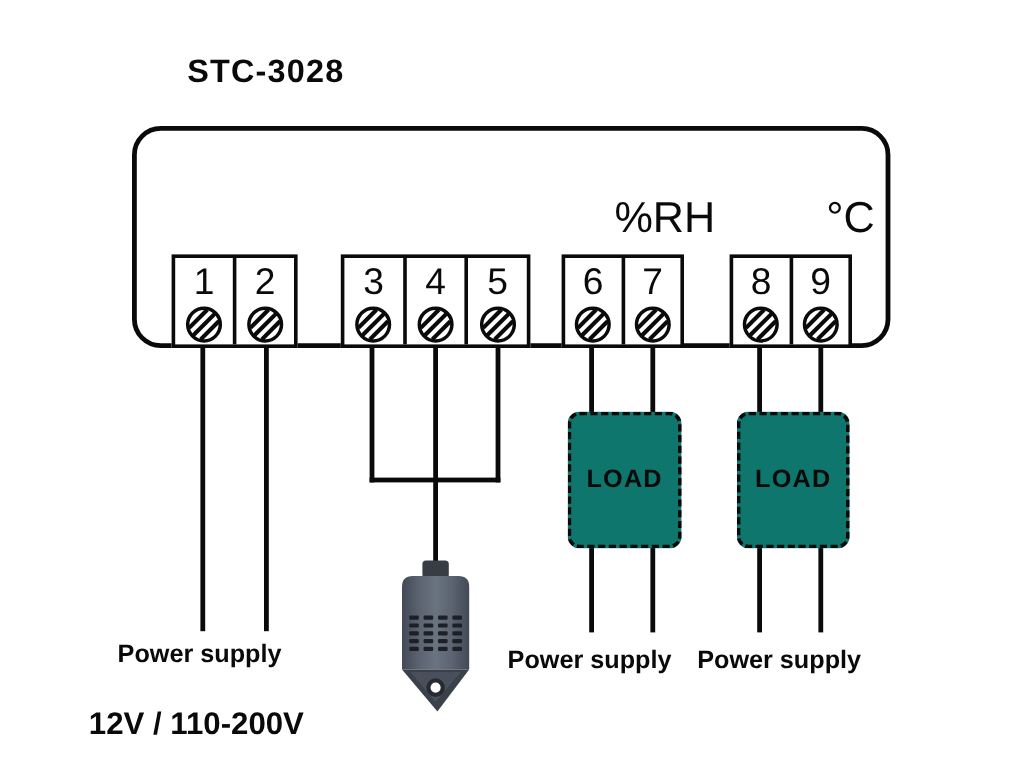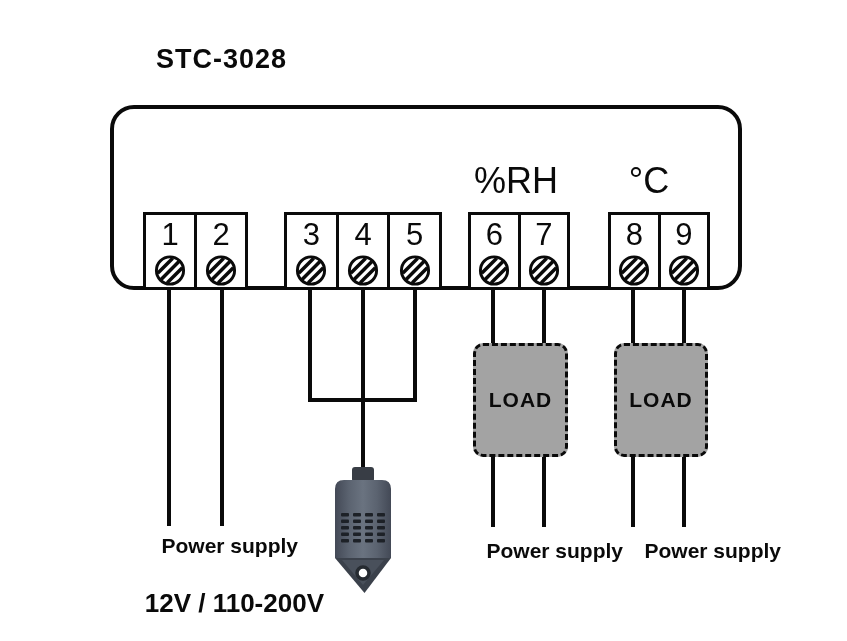--- a/index.html
+++ b/index.html
@@ -8,21 +8,21 @@
   .abs{position:absolute;box-sizing:border-box;}
 
   
   .title{left:156px;top:44px;font-size:27px;font-weight:700;letter-spacing:1px;}
 
   
   .controller{left:110px;top:105px;width:632px;height:185px;
               border:4px solid #0a0a0a;border-radius:24px;background:#ffffff;z-index:1;}
 
   
-  .unit-label{top:160px;width:160px;text-align:center;font-size:36px;font-weight:400;z-index:3;}
+  .unit-label{top:160px;width:160px;text-align:right;font-size:36px;font-weight:400;z-index:3;}
   .unit-rh{left:436px;}
   .unit-c{left:569px;}
 
   
   .tblock{top:212px;height:78px;border:3px solid #0a0a0a;background:#ffffff;
           display:flex;z-index:4;}
   .tblock-a{left:143px;width:105px;}
   .tblock-b{left:284px;width:158px;}
   .tblock-c{left:468px;width:102px;}
   .tblock-d{left:608px;width:102px;}
@@ -31,27 +31,27 @@
   .tnum{font-size:31px;line-height:39px;height:39px;font-weight:400;}
   .screw{display:block;}
 
   
   .wire{background:#0a0a0a;z-index:2;}
   .v{width:4px;}
   .h{height:4px;}
 
   
   .load-box{top:343px;height:114px;border:3px dashed #0a0a0a;border-radius:10px;
-            background:#a3a3a3;display:flex;align-items:center;justify-content:center;z-index:3;}
+            background:#0f766e;display:flex;align-items:center;justify-content:center;z-index:3;}
   .load-box1{left:473px;width:95px;}
   .load-box2{left:614px;width:94px;}
   .load-text{font-size:21px;font-weight:700;letter-spacing:1px;}
 
   
-  .cap{font-weight:700;text-align:right;z-index:3;}
+  .cap{font-weight:700;text-align:left;z-index:3;}
   .cap-ps-left{left:98px;top:534px;width:200px;font-size:21px;}
   .cap-voltage{left:74px;top:560px;width:250px;font-size:26px;margin-top:28px;}
   .cap-ps-mid{left:423px;top:539px;width:200px;font-size:21px;}
   .cap-ps-right{left:581px;top:539px;width:200px;font-size:21px;}
 
   
   .sensor{left:326px;top:452px;z-index:3;}
 </style>
 </head>
 <body>

